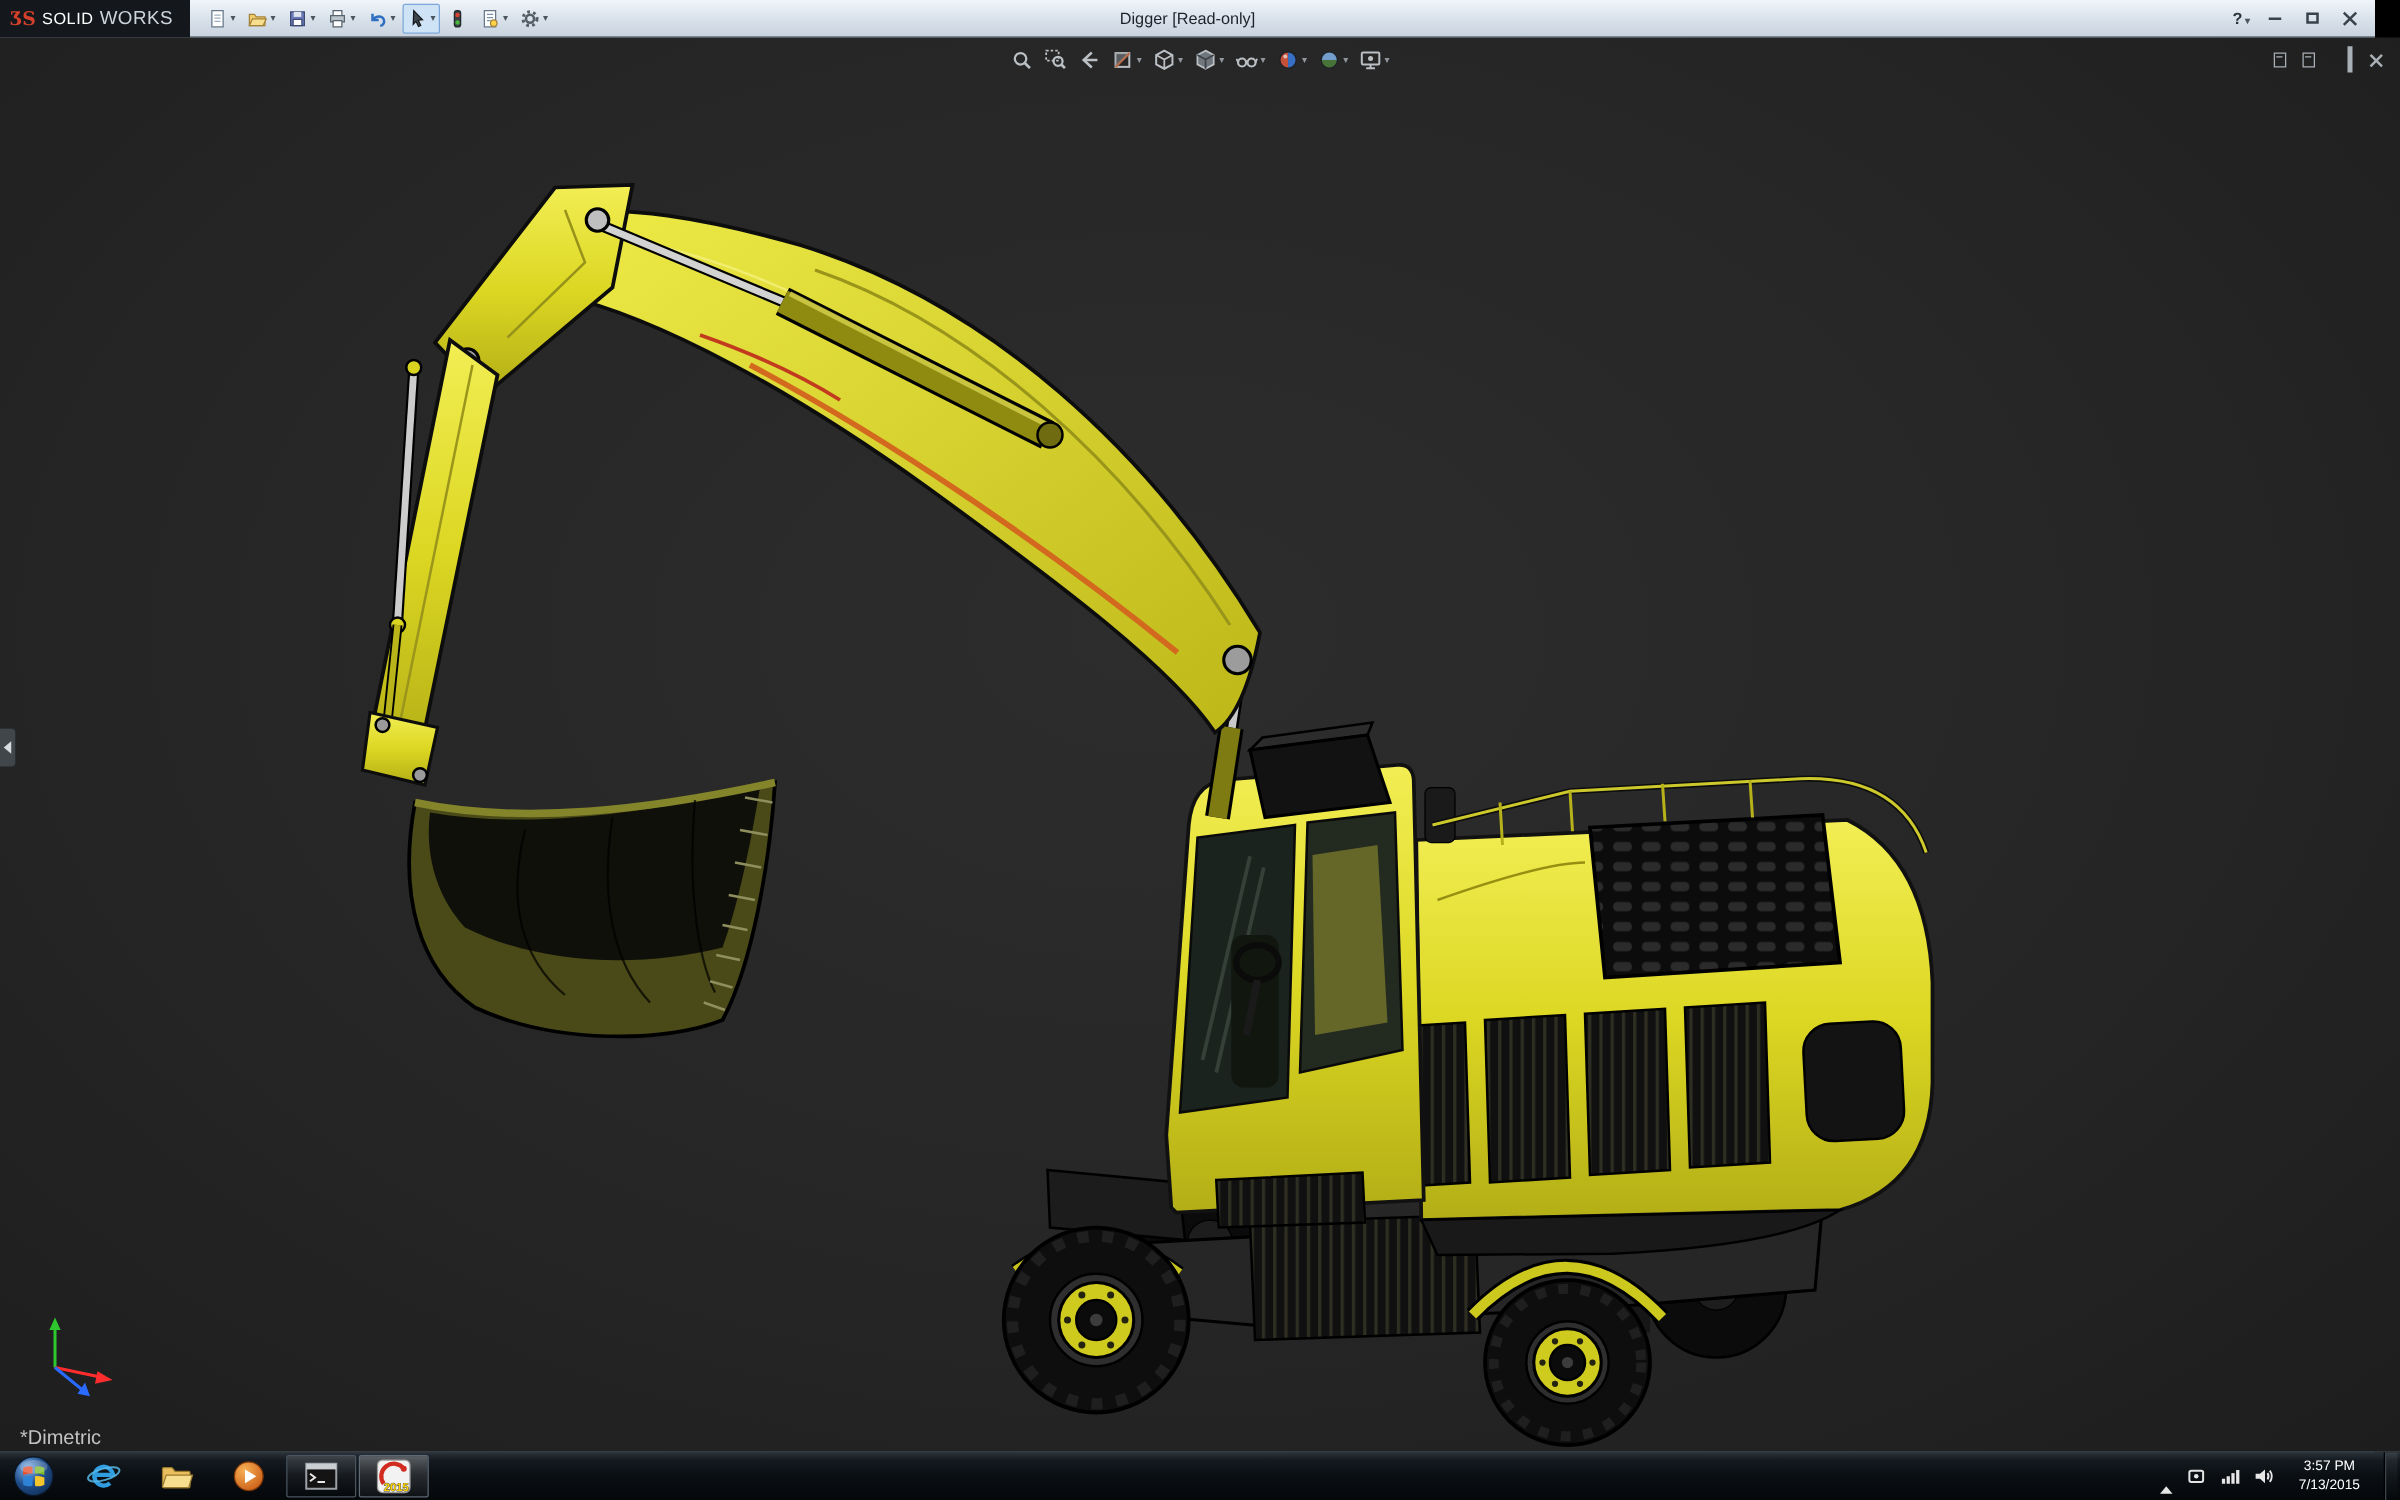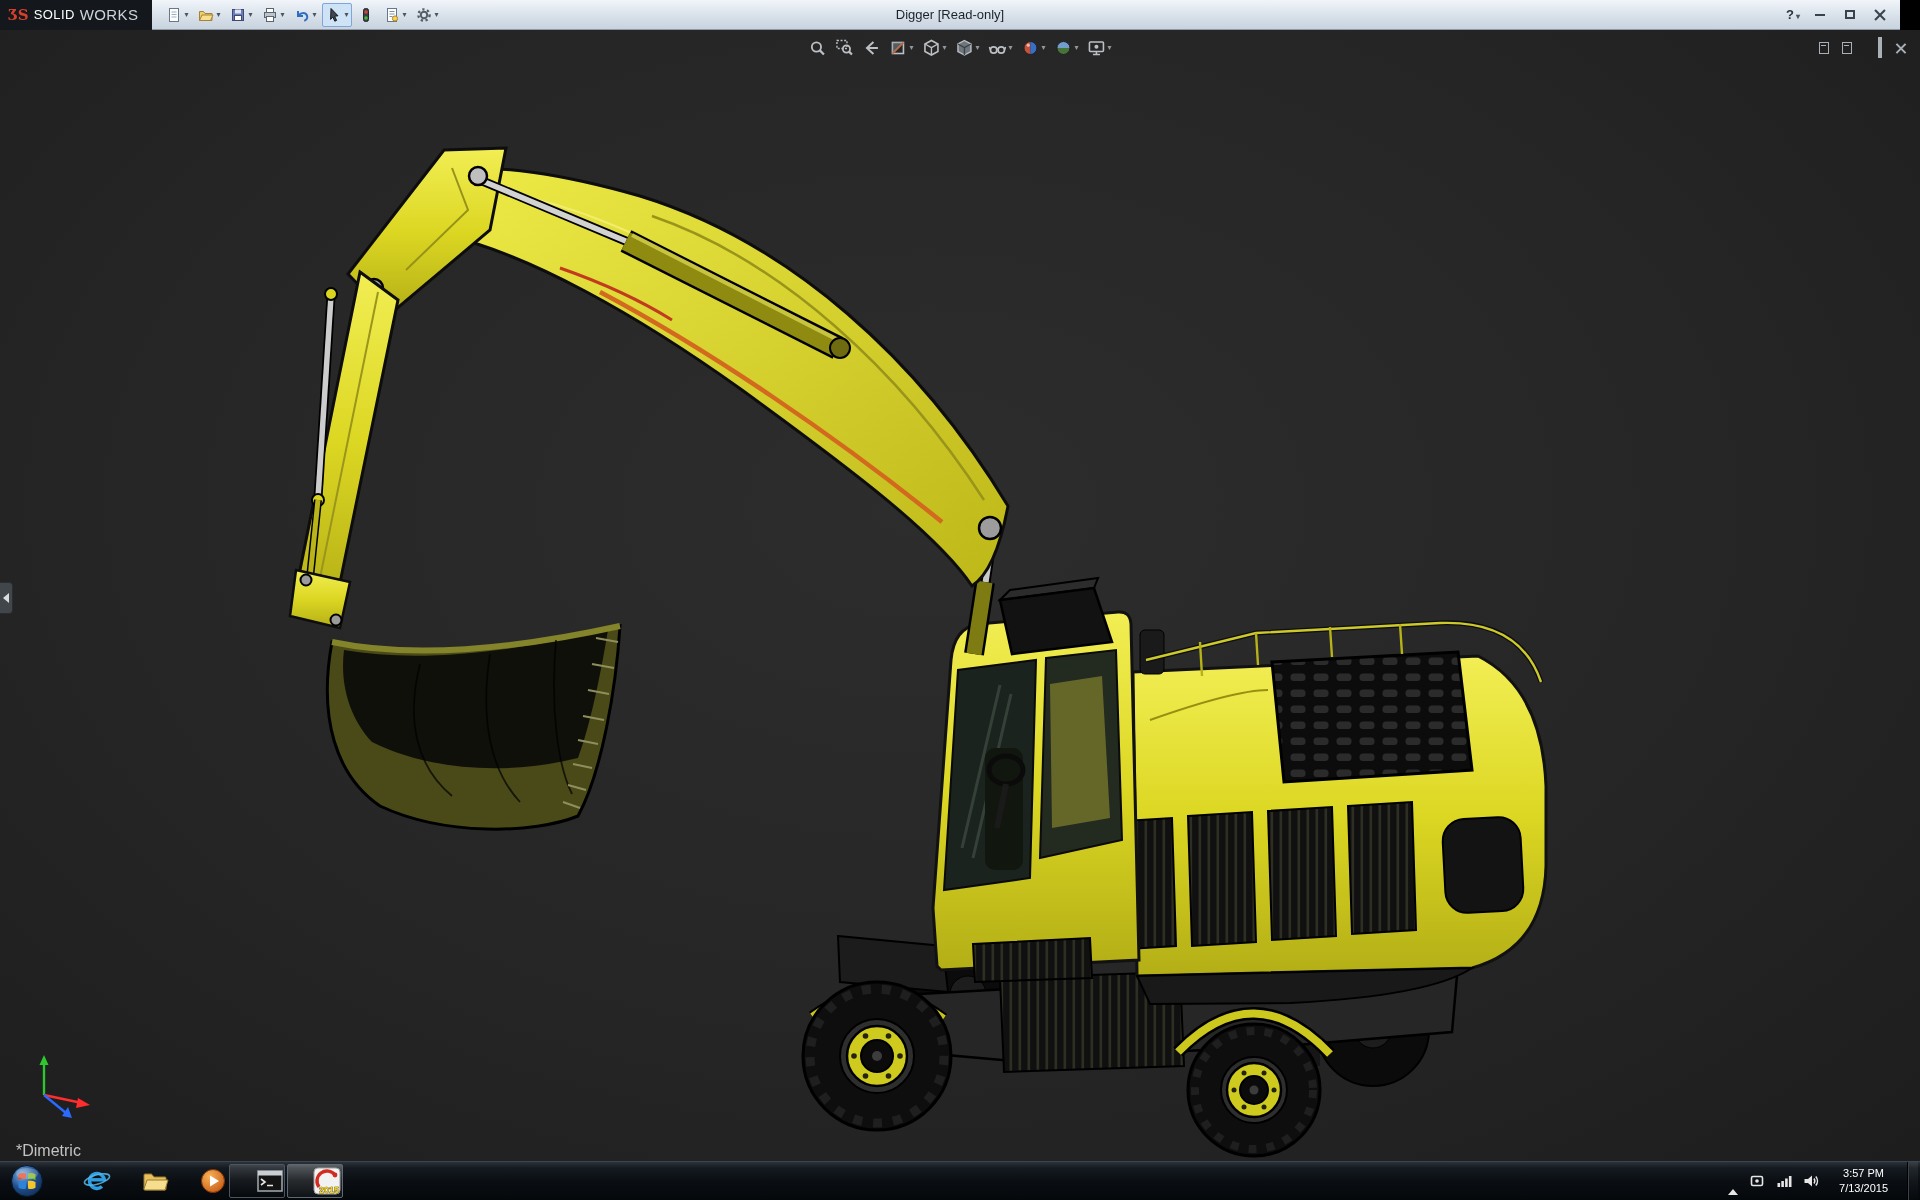--- a/index.html
+++ b/index.html
@@ -56,21 +56,21 @@
   .tri-left{width:0;height:0;border-top:5px solid transparent;border-bottom:5px solid transparent;border-right:6px solid #d9dde1}
 
   .triad{position:absolute;left:26px;bottom:34px;z-index:4}
   .view-label{position:absolute;left:16px;bottom:1px;font-size:16px;color:#c3c3c3;z-index:4}
 
   
   .taskbar{position:absolute;left:0;bottom:0;width:1920px;height:39px;
     background:linear-gradient(#2b323a 0%,#141a20 16%,#0a0e12 52%,#05080b 100%);
     border-top:1px solid #3c454e;display:flex;align-items:stretch;z-index:40}
   .start{width:54px;display:flex;align-items:center;justify-content:center}
-  .tb-slot{width:56px;margin:2px 1px;border-radius:2px;display:flex;align-items:center;justify-content:flex-end;position:relative}
+  .tb-slot{width:56px;margin:2px 1px;border-radius:2px;display:flex;align-items:center;justify-content:center;position:relative}
   .tb-slot.open{border:1px solid #4b5661;
     background:linear-gradient(rgba(255,255,255,.15),rgba(255,255,255,.05) 45%,rgba(255,255,255,0))}
   .tb-slot.active-app{border:1px solid #5d6a76;
     background:linear-gradient(rgba(255,255,255,.28),rgba(255,255,255,.12) 45%,rgba(255,255,255,.04))}
   .tray{margin-left:auto;display:flex;align-items:center;gap:11px;padding-right:2px}
   .tri-up{width:0;height:0;border-left:5px solid transparent;border-right:5px solid transparent;border-bottom:6px solid #e6e6e6}
   .clock{text-align:center;font-size:11px;line-height:1.4;color:#fff;padding:0 8px;cursor:default}
   .show-desktop{width:11px;height:39px;border-left:1px solid #000;box-shadow:inset 1px 0 0 #39434c;
     background:linear-gradient(rgba(255,255,255,.07),rgba(255,255,255,0))}
 </style>

